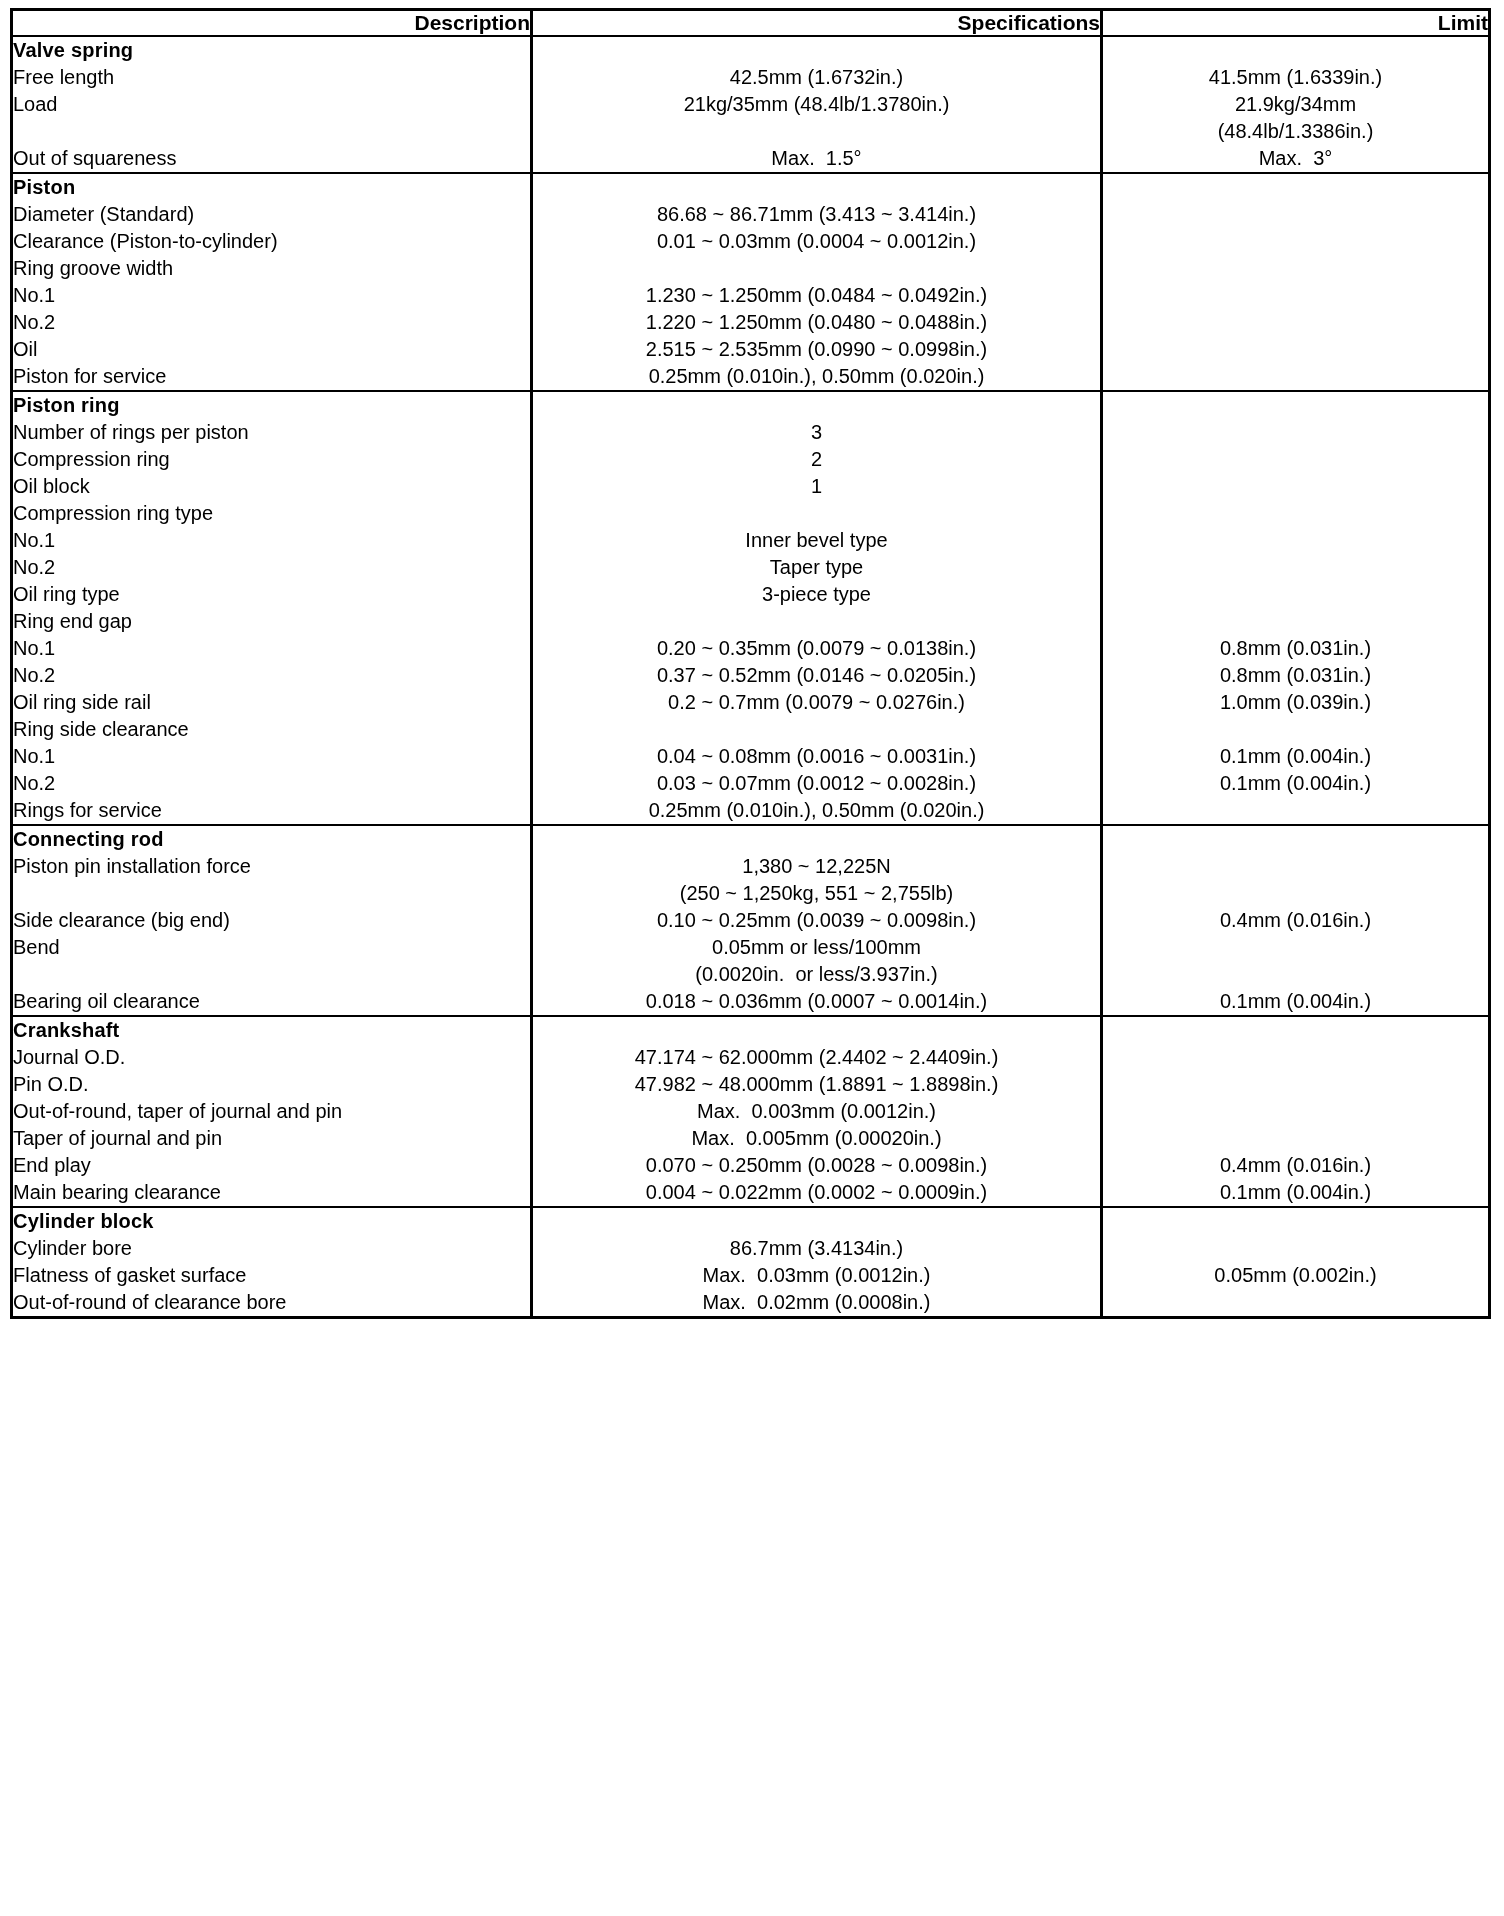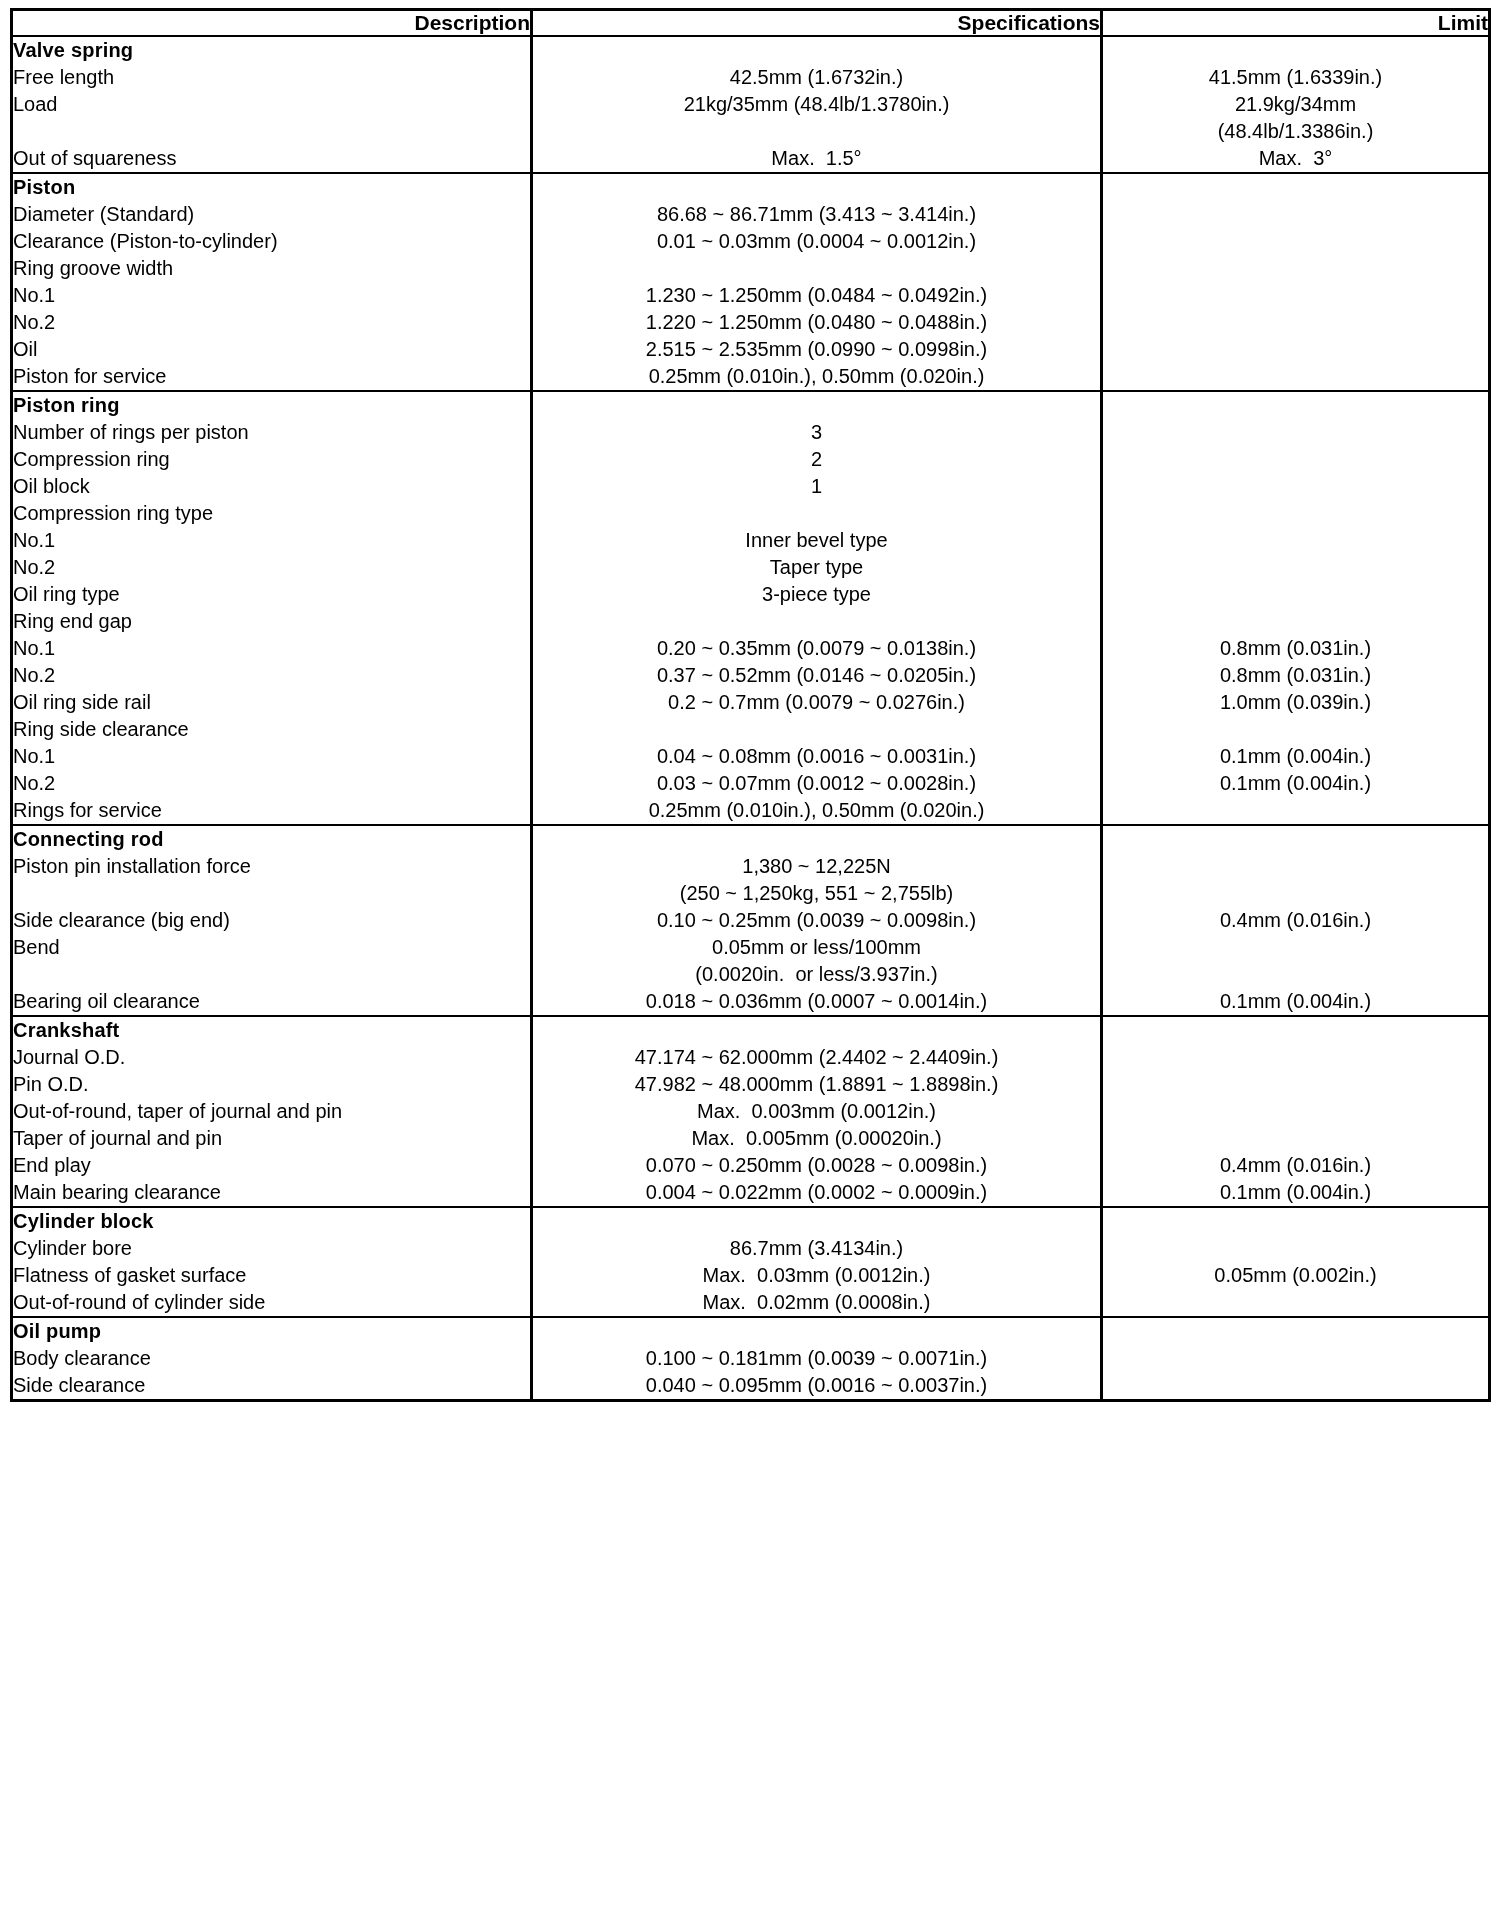--- a/index.html
+++ b/index.html
@@ -244,45 +244,30 @@
             <div class="ln blank"></div>
             <div class="ln">0.4mm (0.016in.)</div>
             <div class="ln">0.1mm (0.004in.)</div>
           </td>
         </tr>
         <tr>
           <td class="desc">
             <div class="grp-title">Cylinder block</div>
             <div class="ln">Cylinder bore</div>
             <div class="ln">Flatness of gasket surface</div>
-            <div class="ln">Out-of-round of cylinder side</div>
+            <div class="ln">Out-of-round of clearance bore</div>
           </td>
           <td class="spec">
             <div class="ln blank"></div>
             <div class="ln">86.7mm (3.4134in.)</div>
             <div class="ln">Max.  0.03mm (0.0012in.)</div>
             <div class="ln">Max.  0.02mm (0.0008in.)</div>
           </td>
           <td class="limit">
             <div class="ln blank"></div>
             <div class="ln blank"></div>
             <div class="ln">0.05mm (0.002in.)</div>
-            <div class="ln blank"></div>
-          </td>
-        </tr>
-        <tr>
-          <td class="desc">
-            <div class="grp-title">Oil pump</div>
-            <div class="ln">Body clearance</div>
-            <div class="ln">Side clearance</div>
-          </td>
-          <td class="spec">
-            <div class="ln blank"></div>
-            <div class="ln">0.100 ~ 0.181mm (0.0039 ~ 0.0071in.)</div>
-            <div class="ln">0.040 ~ 0.095mm (0.0016 ~ 0.0037in.)</div>
-          </td>
-          <td class="limit">
             <div class="ln blank"></div>
           </td>
         </tr>
       </tbody>
   </table>
 </div>
 
 </body></html>

